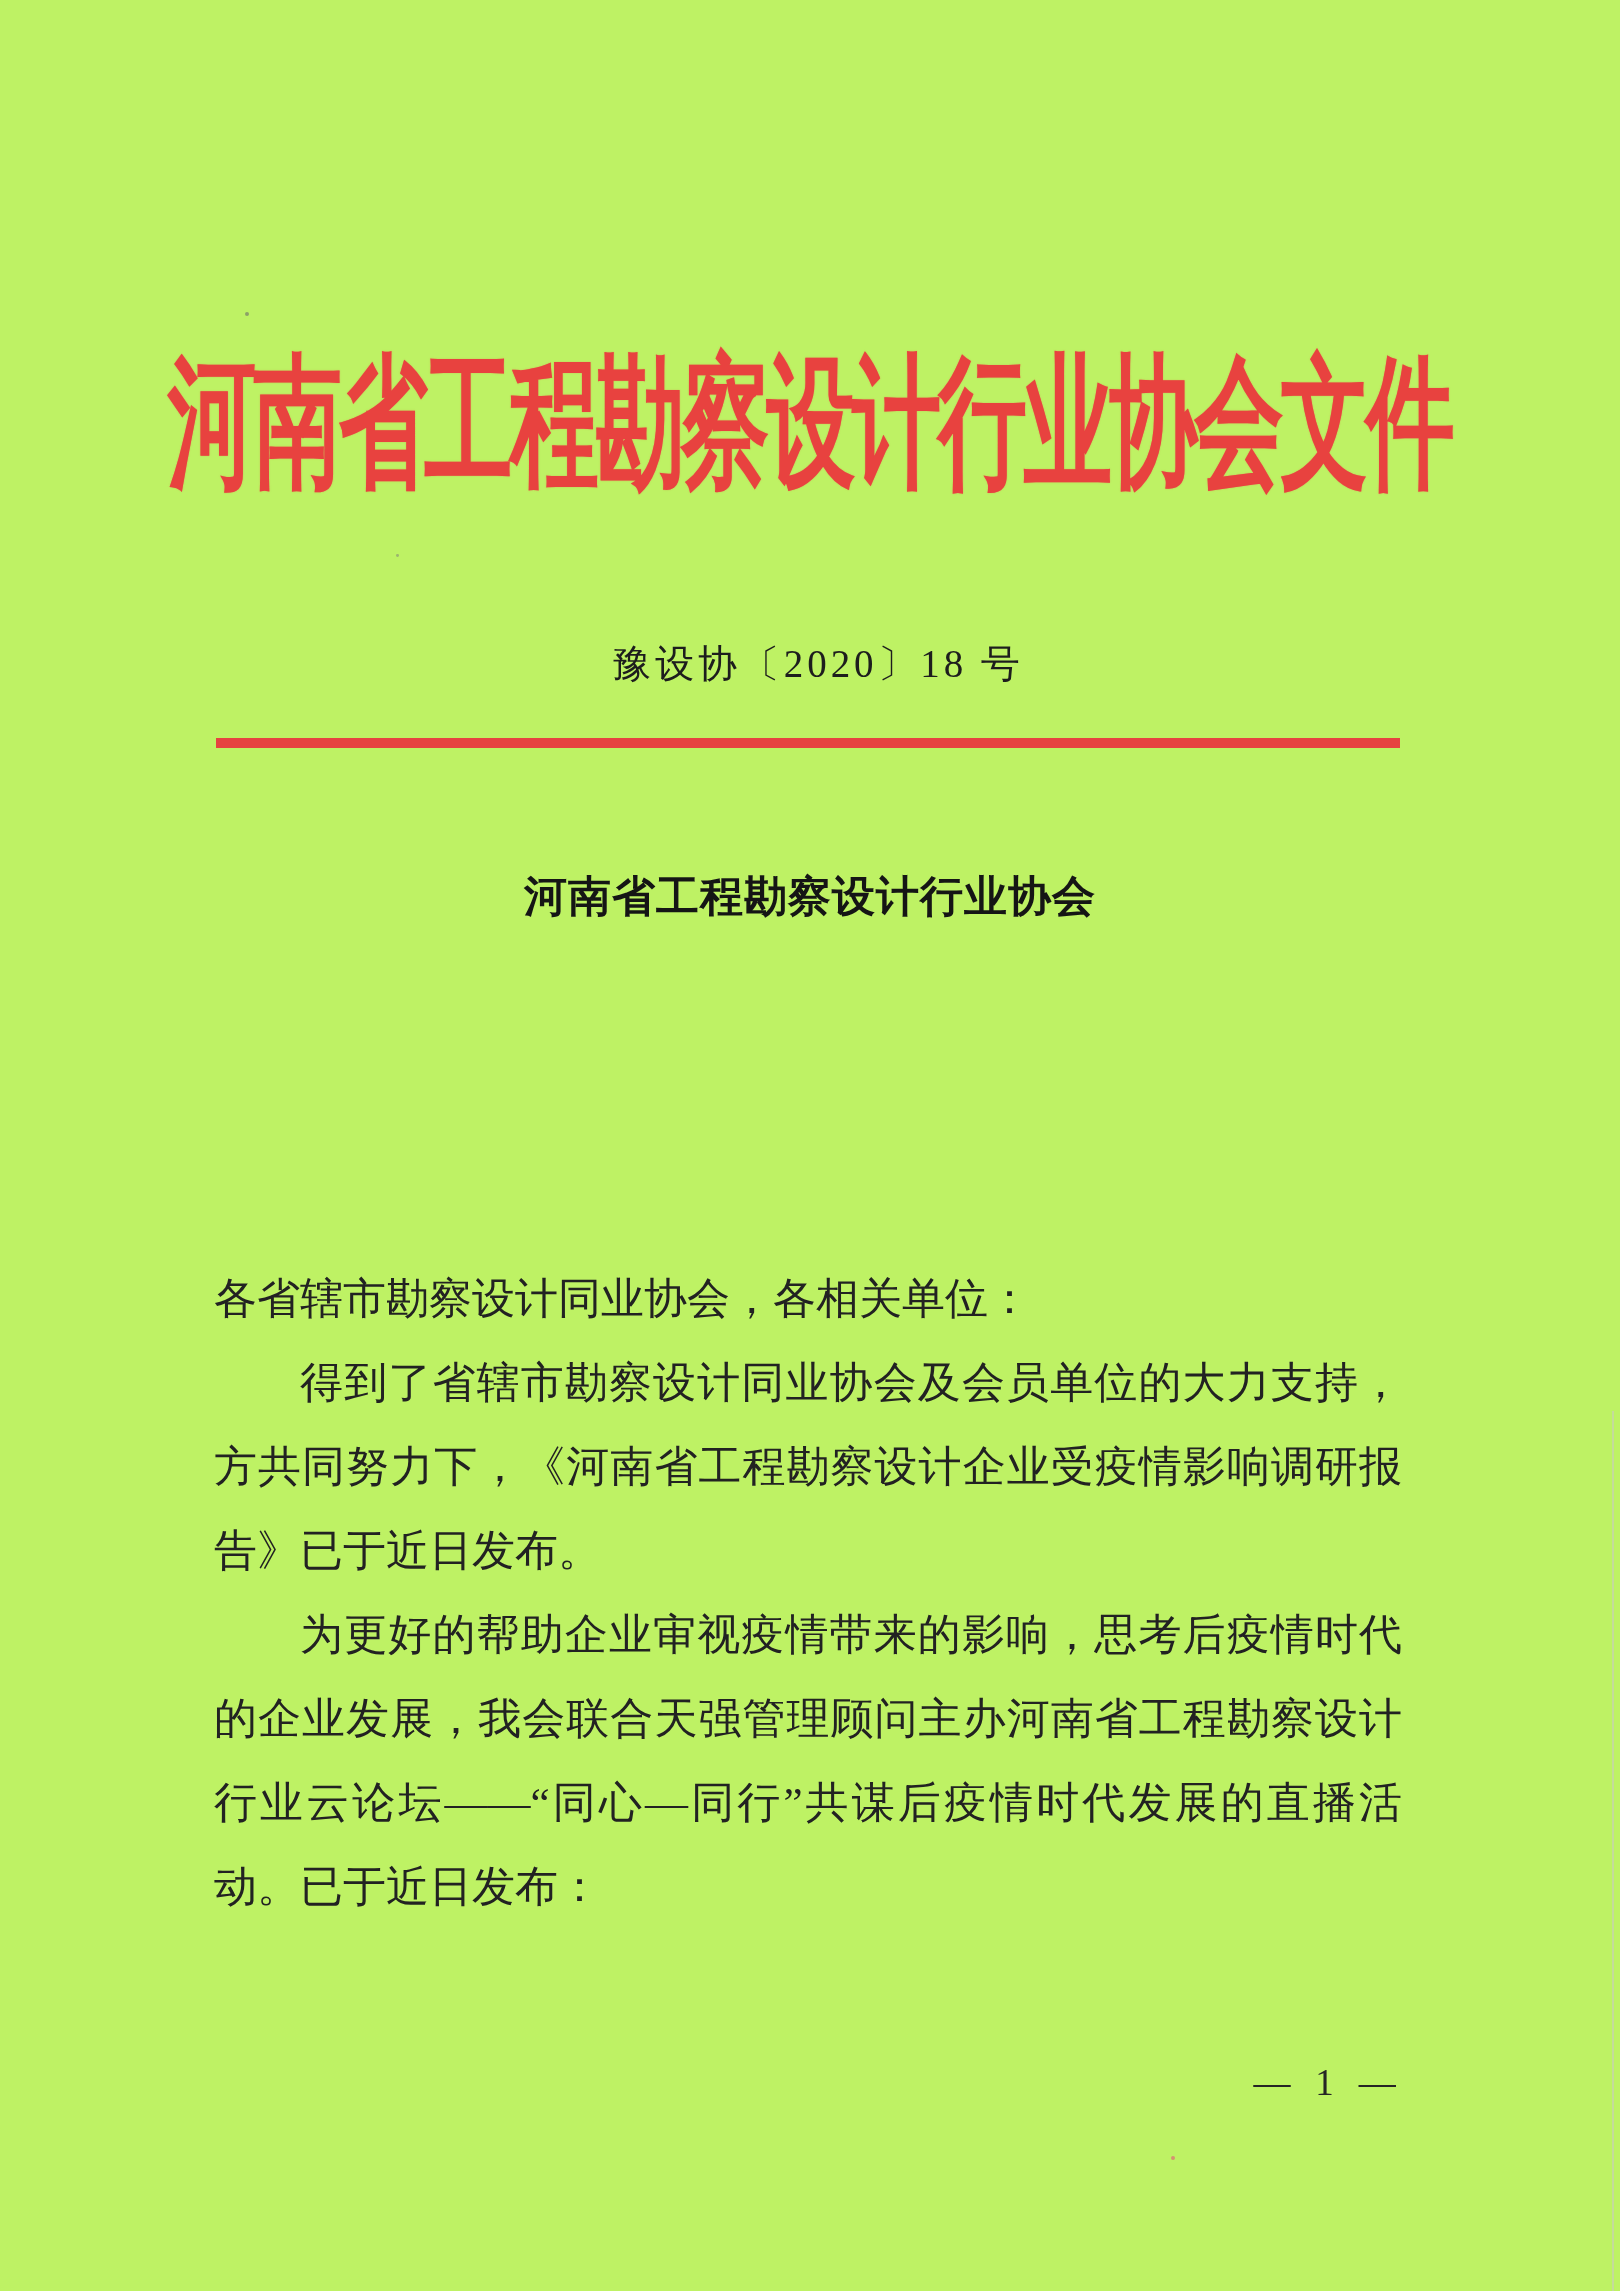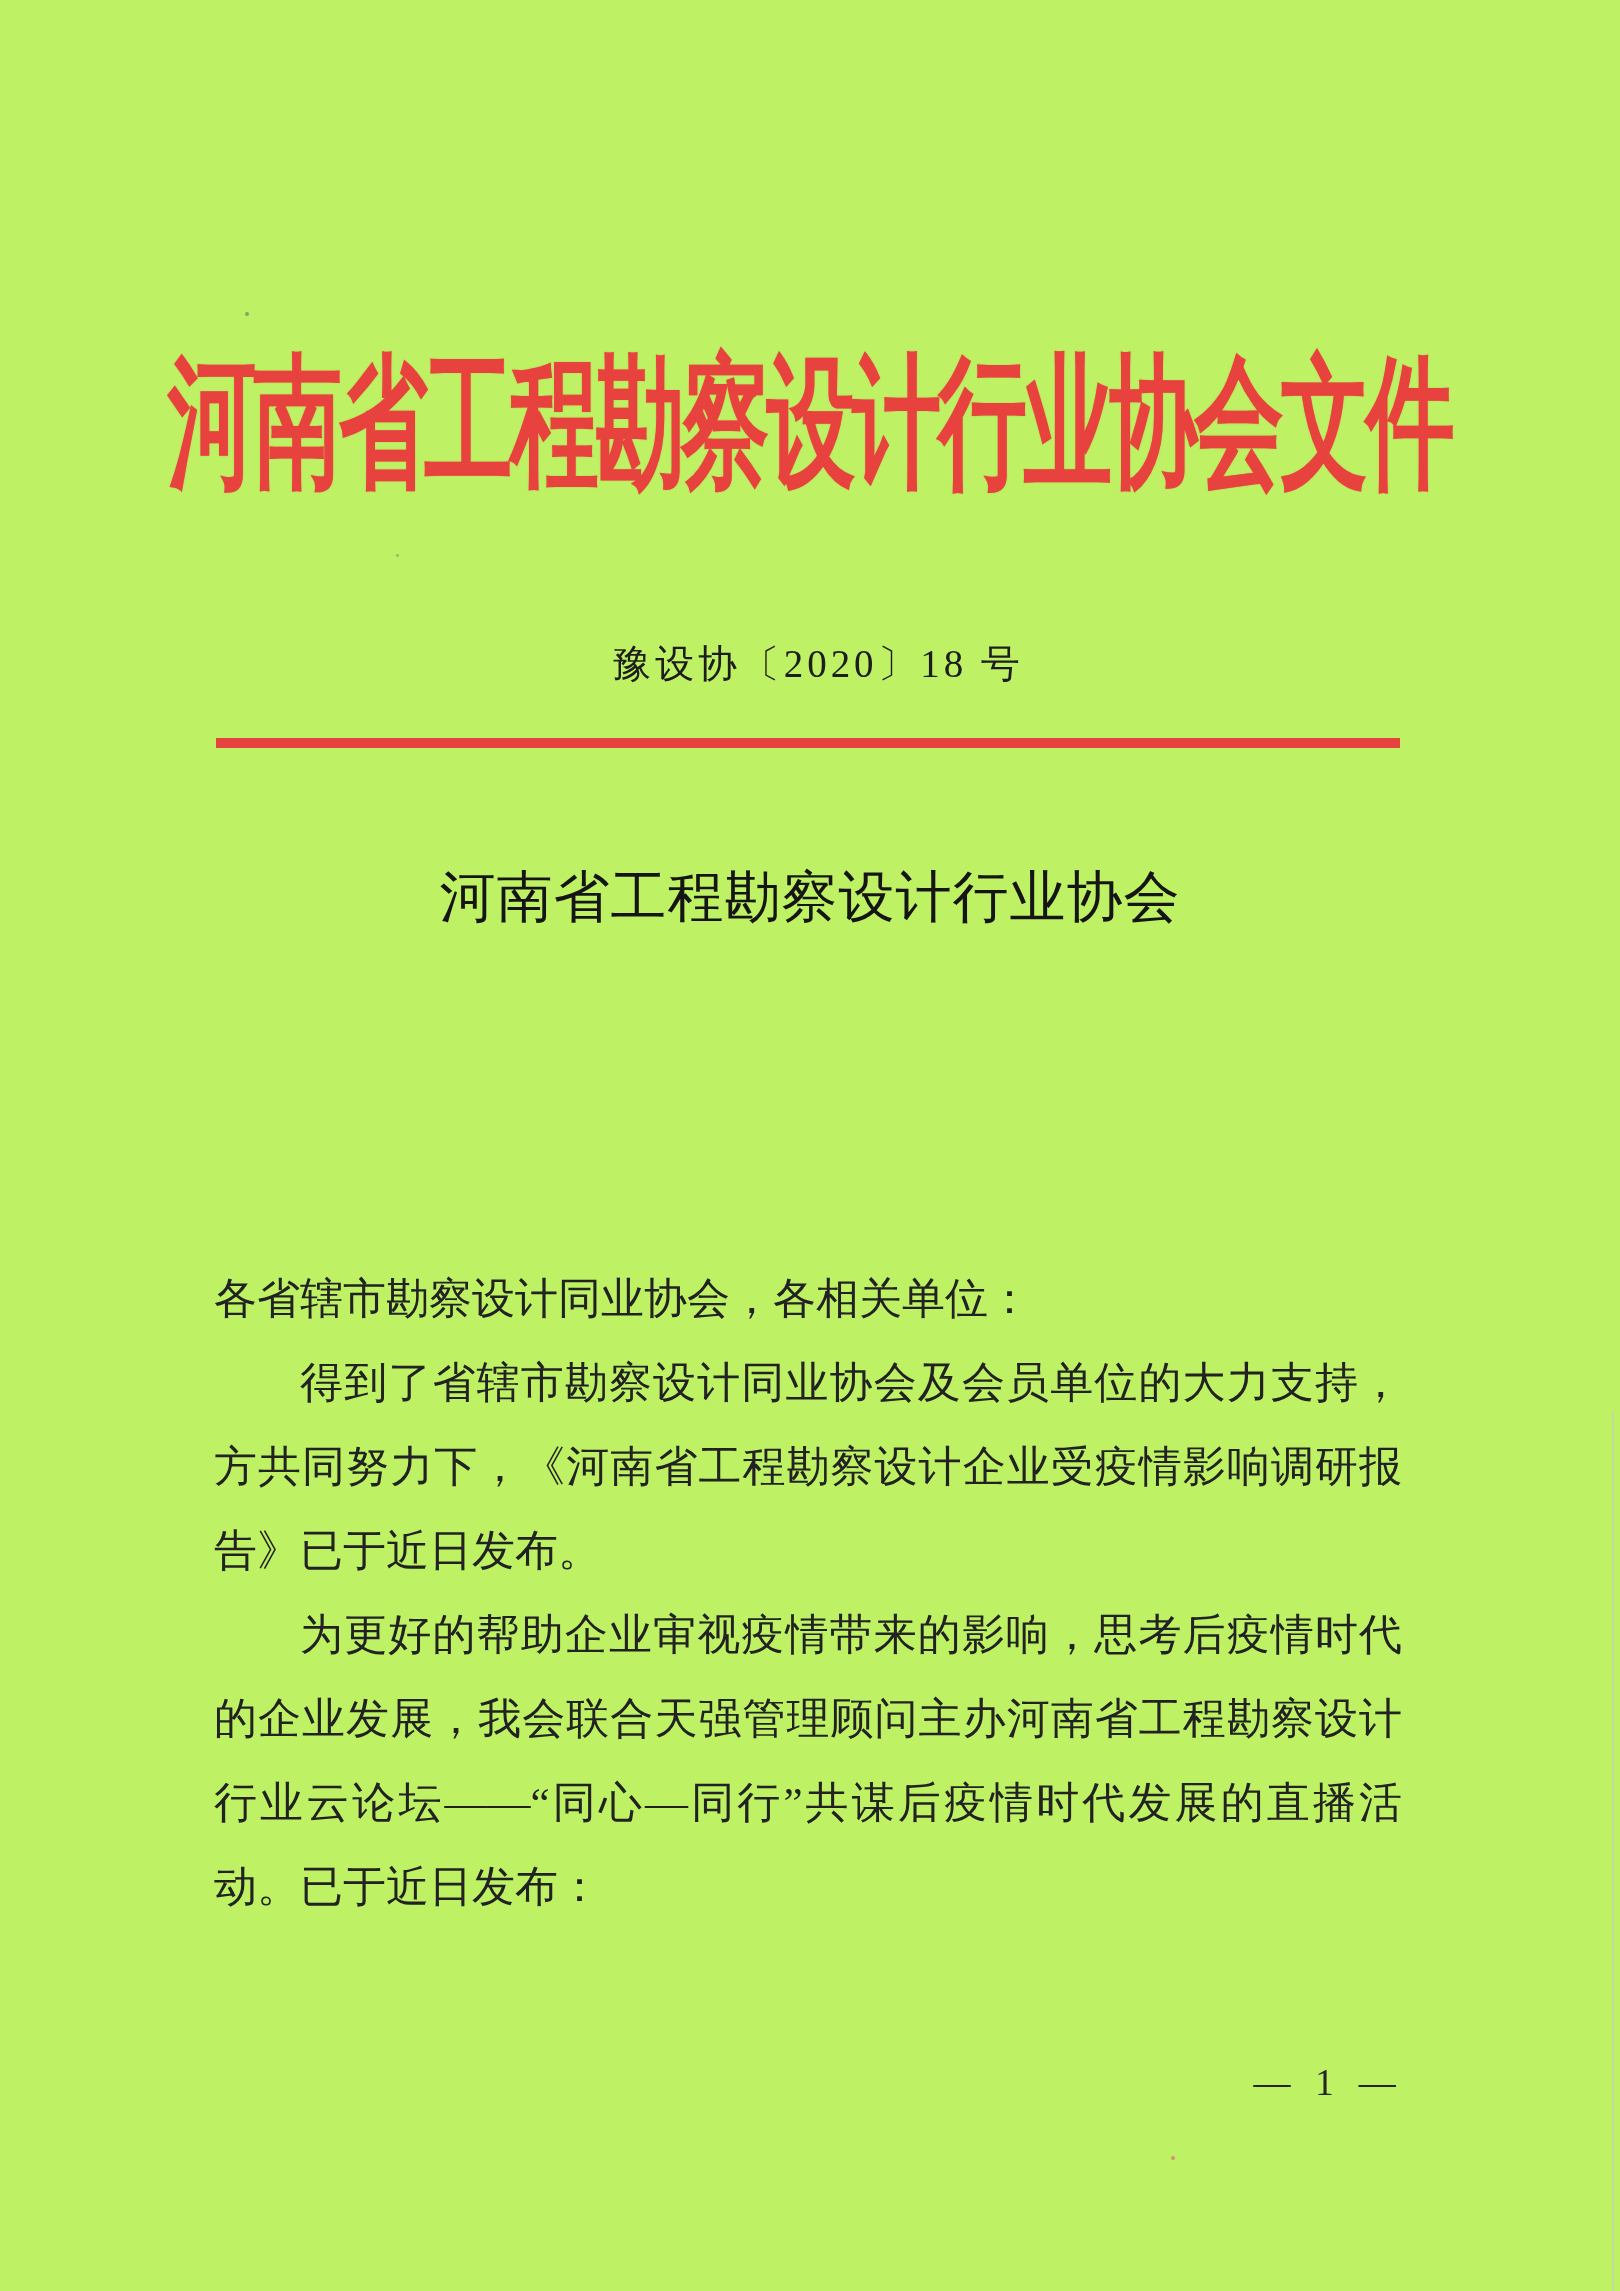--- a/index.html
+++ b/index.html
@@ -52,22 +52,22 @@
   }
 
   .doc-title {
     position: absolute;
     top: 835px; left: 0;
     width: 100%;
     text-align: center;
     color: #151515;
   }
   .doc-title .t-line {
-    font-size: 56px;
-    font-weight: normal;
+    font-size: 43px;
+    font-weight: bold;
     line-height: 124px;
     letter-spacing: 1px;
   }
 
   .body-block {
     position: absolute;
     top: 1257px; left: 214px;
     width: 1188px;
     color: #222222;
   }

